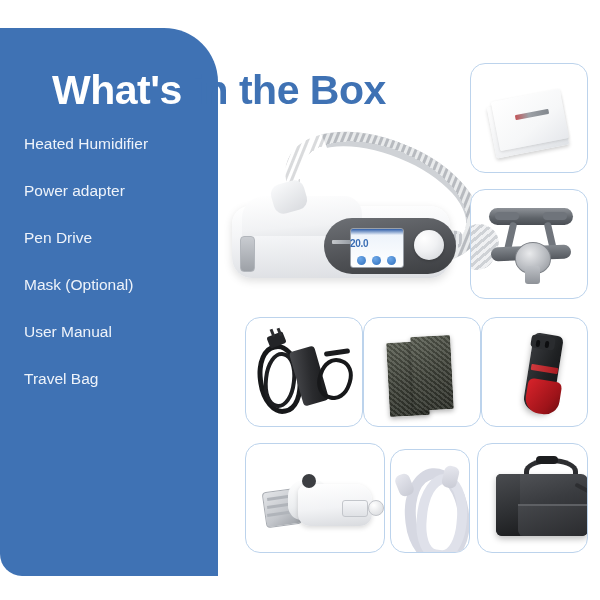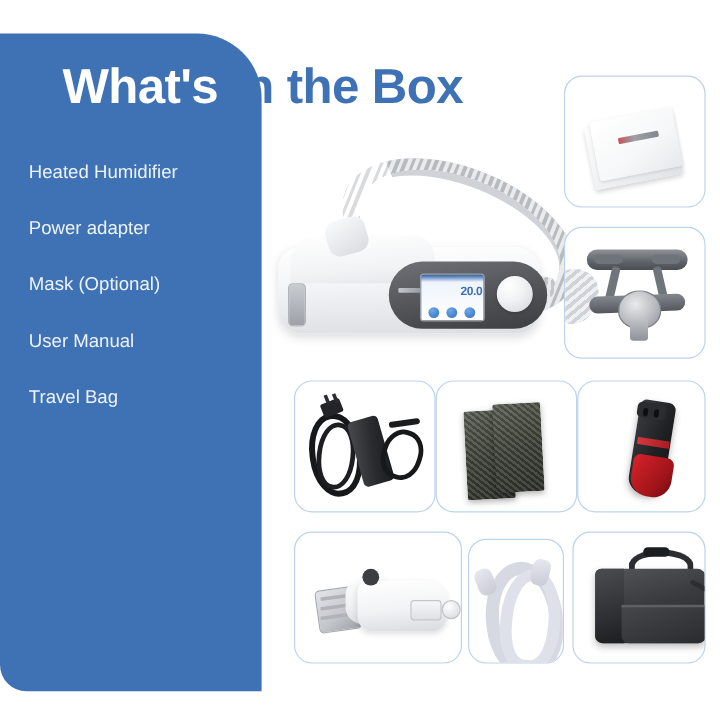--- a/index.html
+++ b/index.html
@@ -16,21 +16,21 @@
   
   .blue-panel{
     position:absolute;left:0;top:28px;width:218px;height:548px;
     background:#3f72b4;
     border-top-right-radius:54px;
     border-bottom-left-radius:22px;
   }
 
   
   .title{
-    position:absolute;left:52px;top:52px;
+    position:absolute;left:52px;top:70px;
     font-size:41px;font-weight:bold;letter-spacing:-0.5px;
     white-space:nowrap;line-height:1;
     z-index:5;
   }
   .title .seg-a{color:#ffffff;}
   .title .seg-b{color:#3f72b4;}
 
   
   .item-list{
     position:absolute;left:24px;top:136px;width:190px;
@@ -292,21 +292,21 @@
     background:linear-gradient(170deg,#6e7176 0%,#4e5054 60%,#3c3e41 100%);
     border-radius:28px;
   }
   .cp-screen{
     position:absolute;left:118px;top:80px;width:52px;height:38px;
     background:linear-gradient(180deg,#2f5ea8 0%,#eef4fb 16%,#ffffff 100%);
     border-radius:3px;border:1px solid #9aa0a8;
   }
   .cp-val{
     position:absolute;left:118px;top:90px;width:52px;
-    text-align:right;color:#3c6fb5;font-size:10px;font-weight:bold;
+    text-align:left;color:#3c6fb5;font-size:10px;font-weight:bold;
     letter-spacing:-0.3px;
   }
   .cp-btn{
     position:absolute;top:108px;width:9px;height:9px;border-radius:50%;
     background:radial-gradient(circle at 35% 30%,#6ea8e8,#2f6fbd);
   }
   .cp-btn1{left:125px;}
   .cp-btn2{left:140px;}
   .cp-btn3{left:155px;}
   .cp-knob{
@@ -358,20 +358,21 @@
 
 <div id="stage">
 
   <div class="blue-panel"></div>
 
   <div class="title"><span class="seg-a">What's</span><span class="seg-b"> in the Box</span></div>
 
   <div class="item-list">
     <div class="list-item">Heated Humidifier</div>
     <div class="list-item">Power adapter</div>
+    <div class="list-item">Pen Drive</div>
     <div class="list-item">Mask (Optional)</div>
     <div class="list-item">User Manual</div>
     <div class="list-item">Travel Bag</div>
   </div>
 
   <div class="cpap">
     <div class="cp-hose"></div>
     <div class="cp-hose-tex"></div>
     <div class="cp-hose-end"></div>
     <div class="cp-base"></div>

